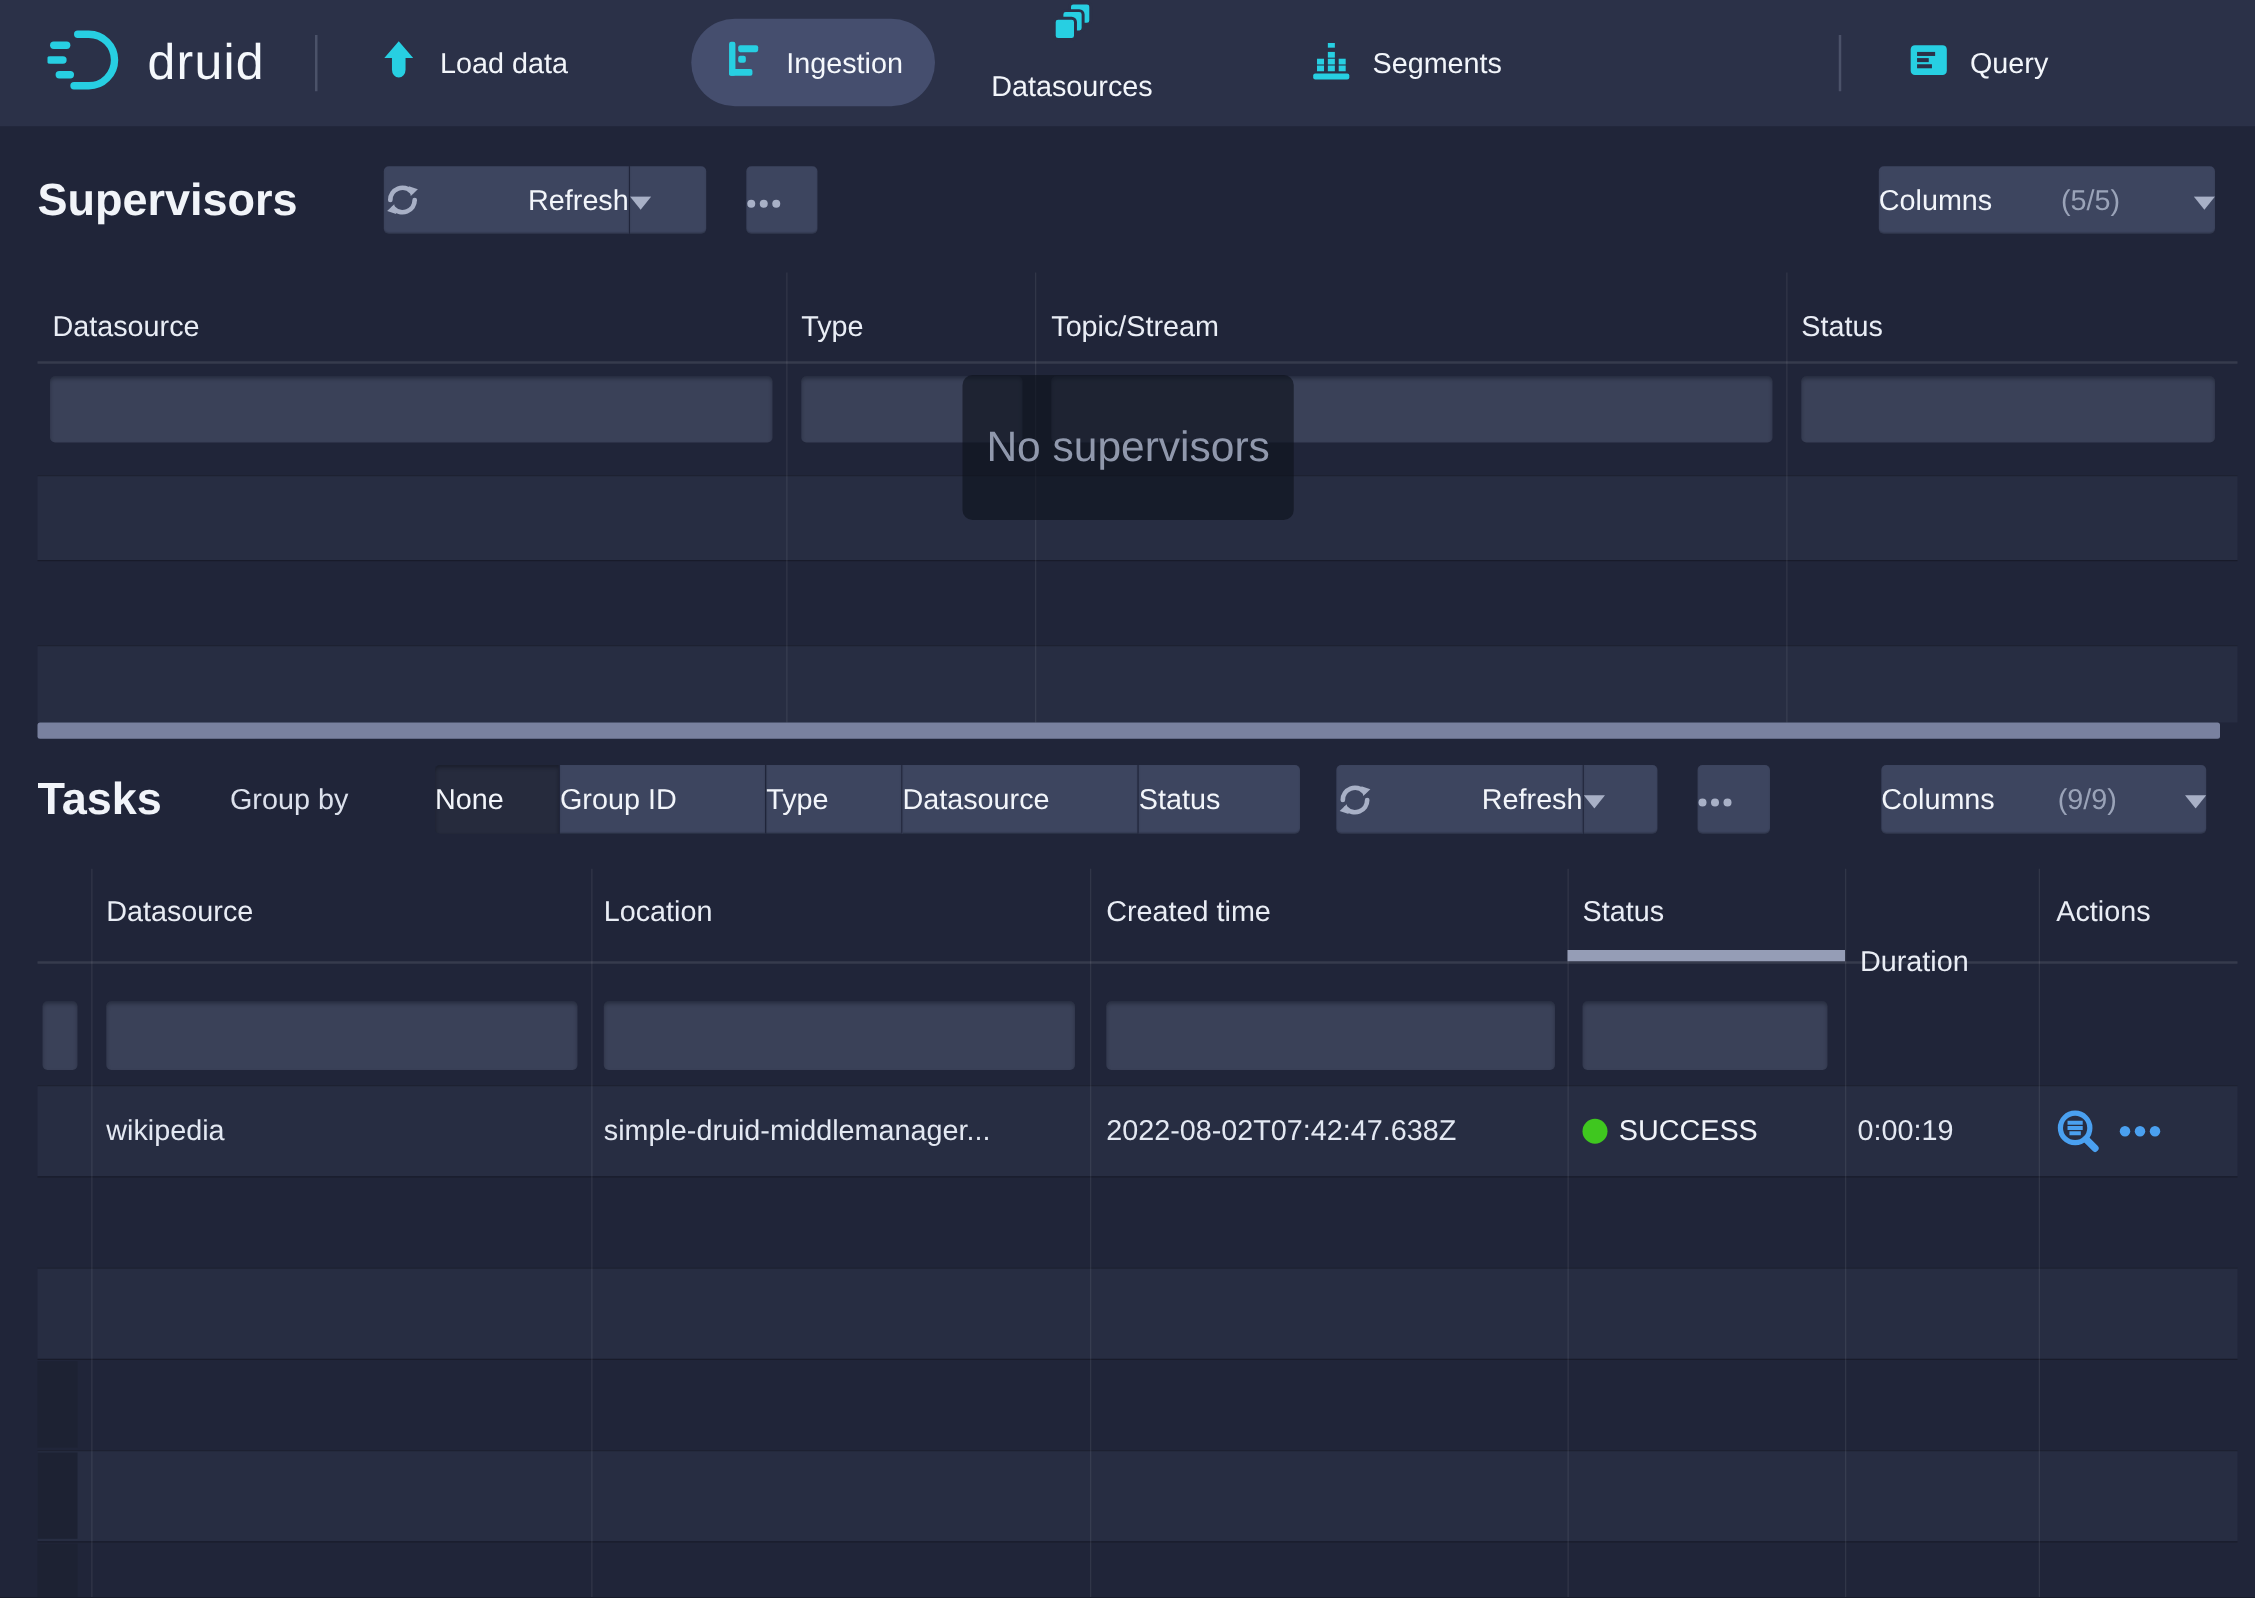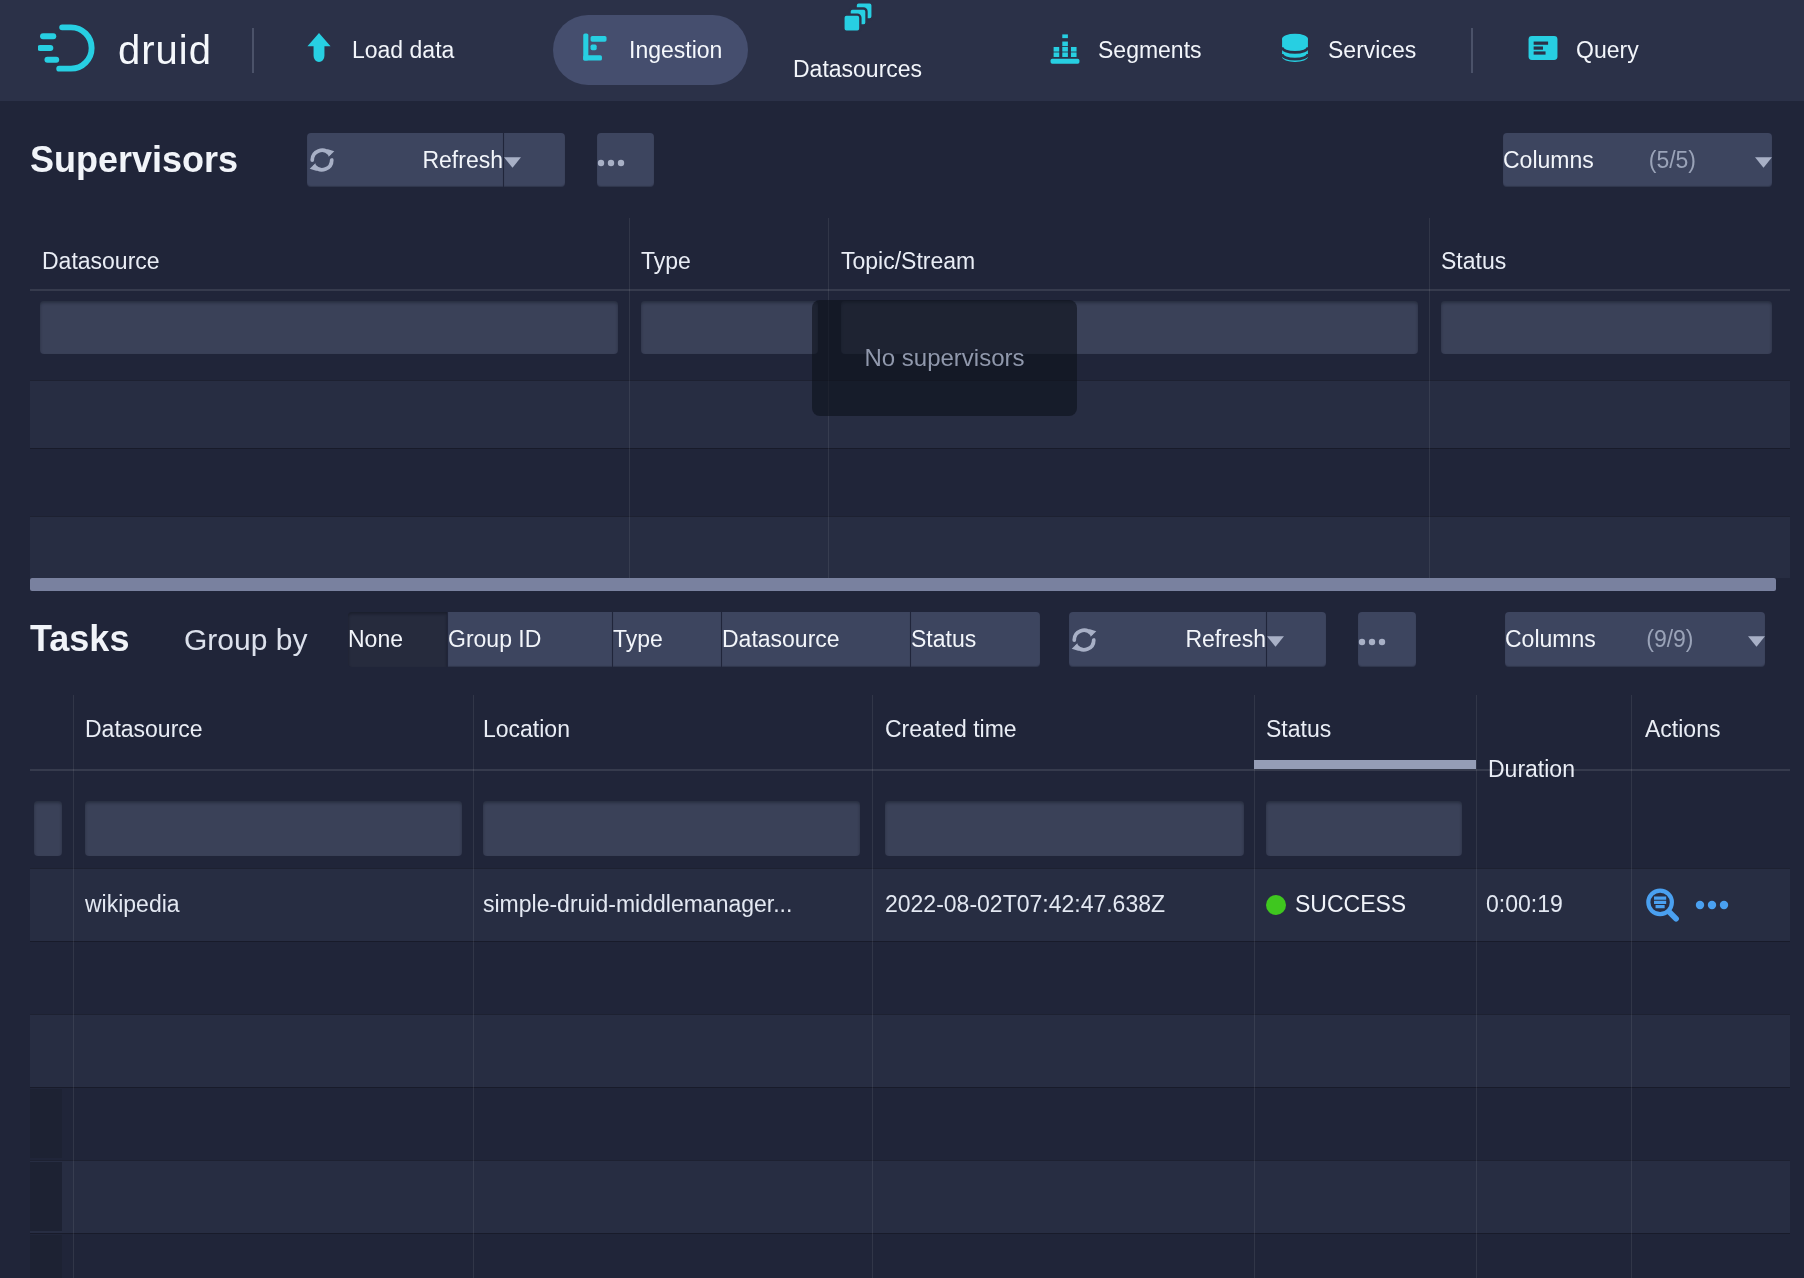--- a/index.html
+++ b/index.html
@@ -33,24 +33,24 @@
   .cell{position:absolute;font-size:23px;color:#e3e8f2;white-space:nowrap;}
   .vdiv{position:absolute;width:1px;background:rgba(255,255,255,0.08);}
   .hline{position:absolute;height:1px;background:rgba(0,0,0,0.25);}
   .hdrline{position:absolute;height:2px;background:rgba(255,255,255,0.10);}
   .stripe{position:absolute;background:#272d42;}
   .filter{position:absolute;background:#3a4158;border:none;border-radius:4px;
     box-shadow:inset 0 2px 3px rgba(10,13,22,0.35);outline:none;color:#e3e8f2;font-size:22px;padding:0 14px;box-sizing:border-box;}
   .sortbar{position:absolute;background:#959db6;}
   .scrollbar{position:absolute;background:#79819f;border-radius:2px;cursor:pointer;}
   .overlay{position:absolute;background:rgba(13,17,28,0.62);border-radius:8px;
-    display:flex;align-items:center;justify-content:center;color:#9098ac;font-size:24px;margin-left:42px;}
+    display:flex;align-items:center;justify-content:center;color:#9098ac;font-size:34px;}
   .dot{position:absolute;border-radius:50%;}
   .caret{display:inline-block;}
-  .group-label{position:absolute;color:#dce1ec;font-size:30px;line-height:55px;}
+  .group-label{position:absolute;color:#dce1ec;font-size:23px;line-height:55px;}
 </style>
 </head>
 <body>
 
 <div id="app">
 
   <div id="nav">
     <div class="nav-item" style="left:38px;gap:14px;">
       <span>
         <svg width="66" height="56" viewBox="0 0 44 38" fill="none" stroke="#27cfe2" stroke-width="4" stroke-linecap="round">
@@ -106,31 +106,20 @@
             <rect x="8.4" y="9.4" width="3.3" height="2.7"></rect>
           <rect x="8.4" y="6.2" width="3.3" height="2.7"></rect>
             <rect x="8.4" y="2" width="3.3" height="2.2"></rect>
           <rect x="13.5" y="12.6" width="3.3" height="2.7"></rect>
             <rect x="13.5" y="9.4" width="3.3" height="2.7"></rect>
         </svg>
       </span>
       <span>Segments</span>
     </div>
 
-    <div class="nav-item" style="left:1278px;">
-      <span>
-        <svg width="34" height="34" viewBox="0 0 20 20">
-          <ellipse cx="10" cy="4.6" rx="7.6" ry="3" fill="#27cfe2"></ellipse>
-          <path d="M2.4 4.6 V15.2 A7.6 3 0 0 0 17.6 15.2 V4.6 Z" fill="#27cfe2"></path>
-          <path d="M2.4 9.6 A7.6 3 0 0 0 17.6 9.6" stroke="#2b3148" stroke-width="1.6" fill="none"></path>
-          <path d="M2.4 13.6 A7.6 3 0 0 0 17.6 13.6" stroke="#2b3148" stroke-width="1.6" fill="none"></path>
-        </svg>
-      </span>
-      <span>Services</span>
-    </div>
 
     <div class="nav-div" style="left:1471px;"></div>
 
     <div class="nav-item" style="left:1526px;">
       <span>
         <svg width="34" height="34" viewBox="0 0 20 20">
           <rect x="1.5" y="3" width="17" height="14" rx="2" fill="#27cfe2"></rect>
           <rect x="4.5" y="6.2" width="8.5" height="1.9" fill="#2b3148"></rect>
           <rect x="4.5" y="9.1" width="5.5" height="1.9" fill="#2b3148"></rect>
           <rect x="4.5" y="12" width="7" height="1.9" fill="#2b3148"></rect>

